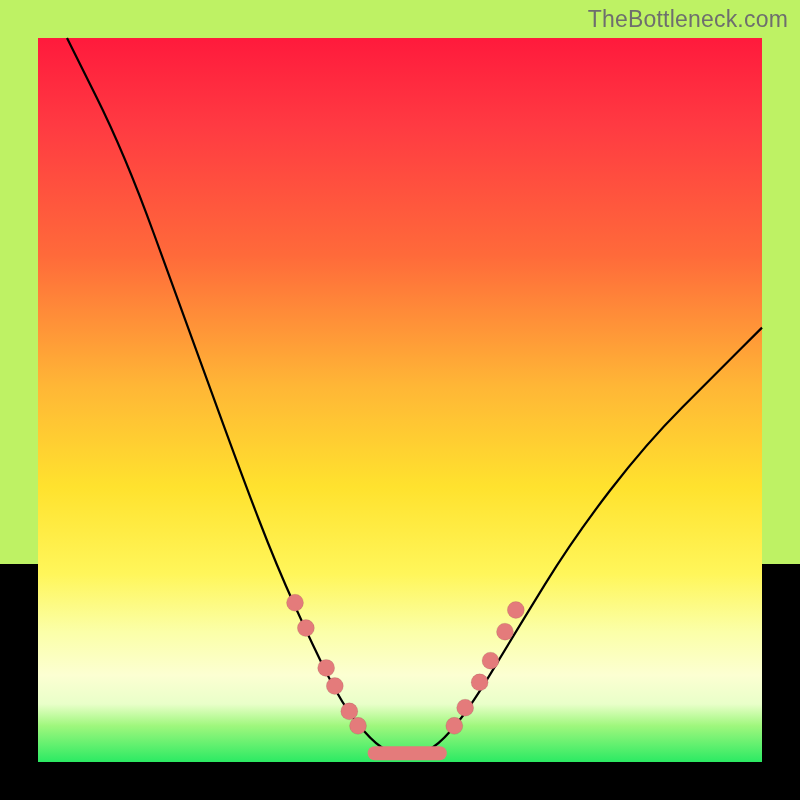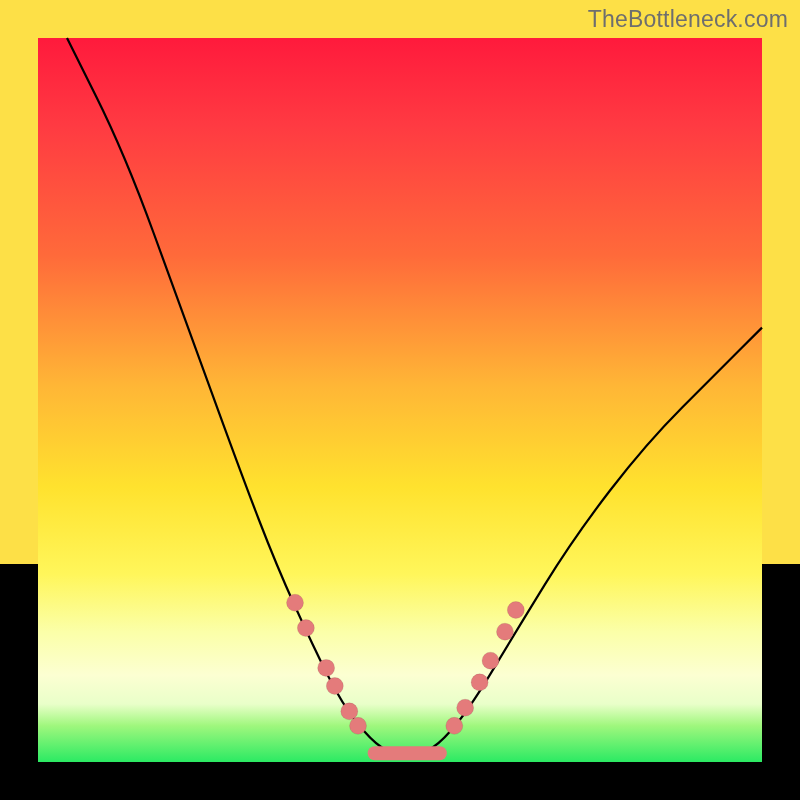--- a/index.html
+++ b/index.html
@@ -8,21 +8,21 @@
     width: 800px;
     height: 800px;
     overflow: hidden;
     background: #000;
     font-family: Arial, Helvetica, sans-serif;
   }
   .frame {
     position: relative;
     width: 800px;
     height: 564px;
-    background: #fde047;
+    background: #bef264;
   }
   .plot-area {
     position: absolute;
     left: 38px;
     top: 38px;
     width: 724px;
     height: 724px;
     
     background: linear-gradient(to bottom,
       #ff1a3c 0%,

